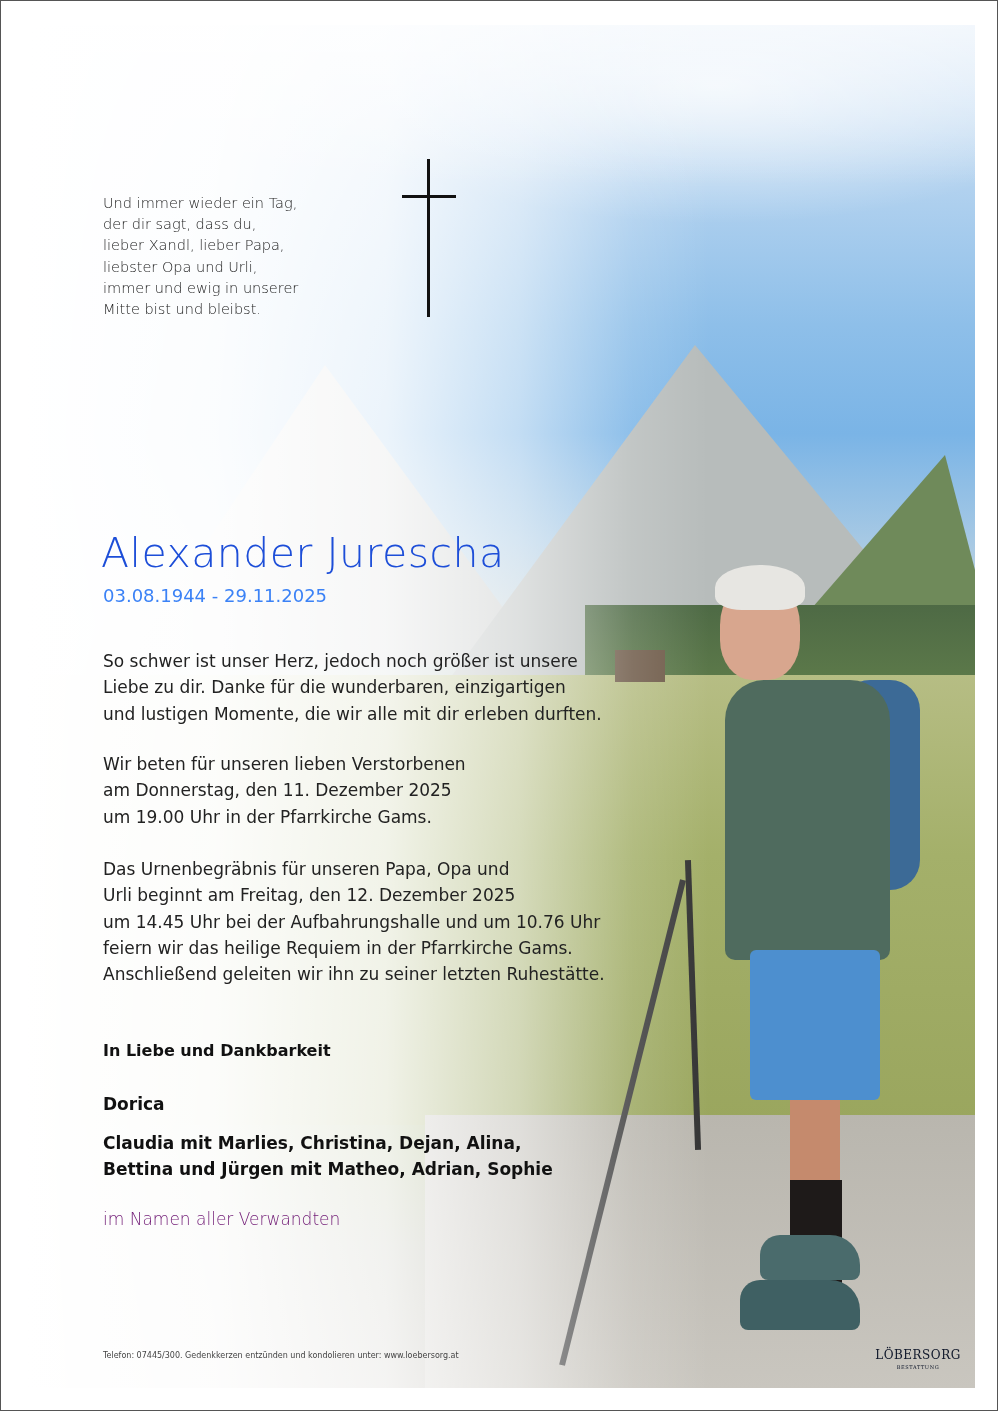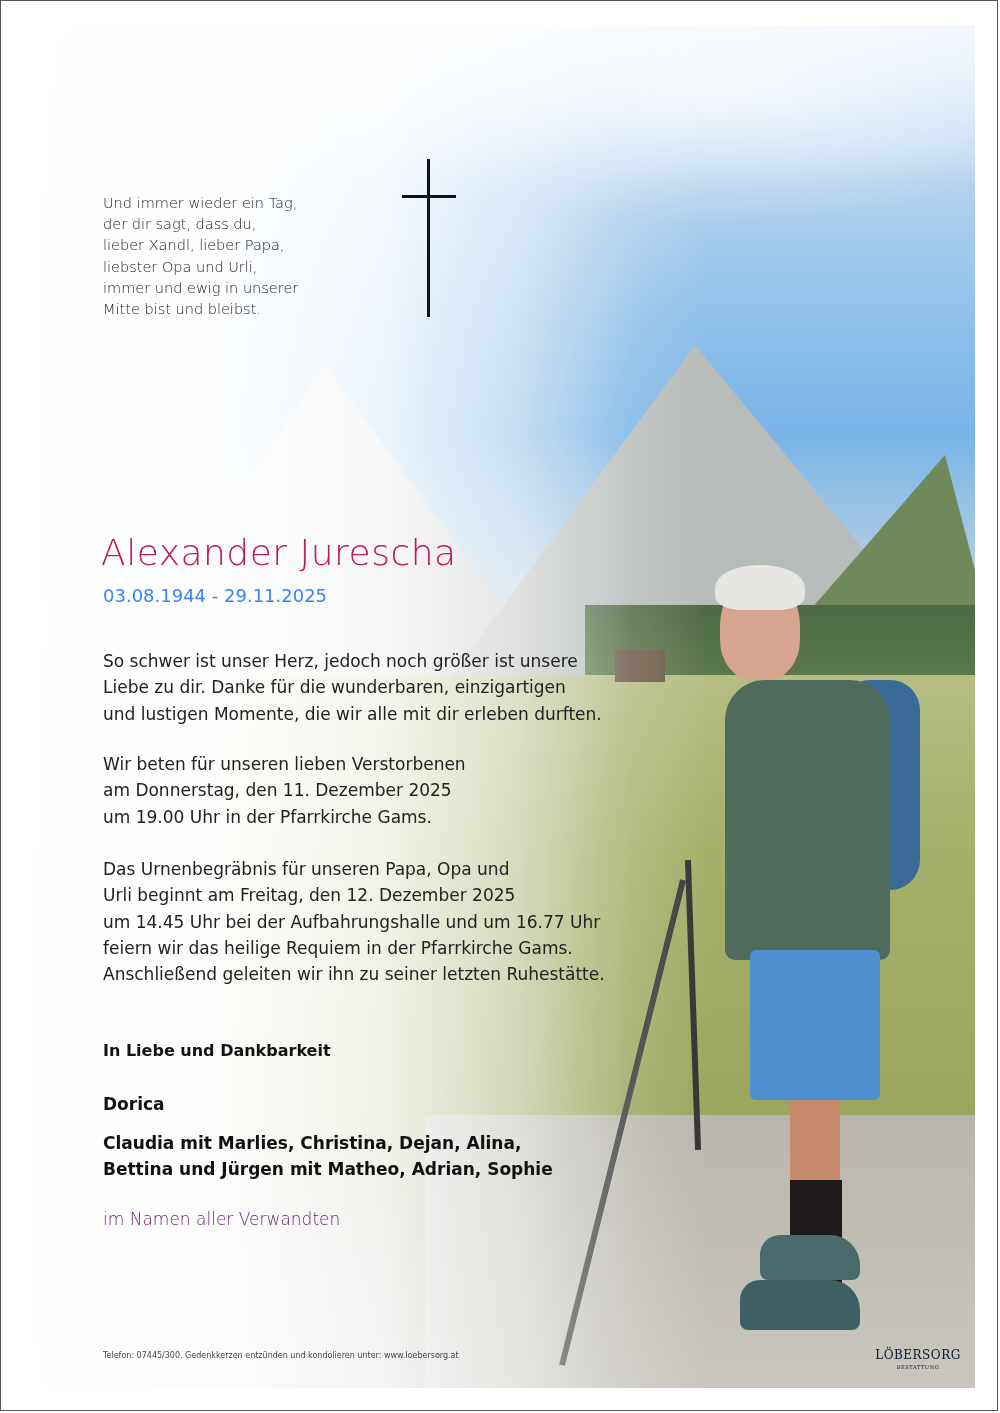--- a/index.html
+++ b/index.html
@@ -81,21 +81,21 @@
       position:absolute; left:103px; top:193px; width:280px;
       font-size:14.5px; line-height:21.2px; font-weight:300;
     }
     .poem div { white-space:nowrap; }
     .cross { position:absolute; left:402px; top:159px; width:54px; height:158px; }
     .cross .v { position:absolute; left:25px; top:0; width:3px; height:158px; background:#111; }
     .cross .h { position:absolute; left:0; top:36px; width:54px; height:3px; background:#111; }
 
     .name {
       position:absolute; left:101px; top:526px; white-space:nowrap;
-      font-size:36px; font-weight:300; letter-spacing:0.5px; line-height:54px; color:#be185d;
+      font-size:41px; font-weight:300; letter-spacing:0.5px; line-height:54px; color:#1d4ed8;
     }
     .dates {
       position:absolute; left:103px; top:584px; font-size:18px; line-height:24px; color:#3b82f6; white-space:nowrap;
     }
     .para { position:absolute; left:103px; font-size:17px; line-height:26.3px; color:#222; }
     .para div { white-space:nowrap; }
     .p1 { top:648px; }
     .p2 { top:751px; }
     .p3 { top:856px; }
 
@@ -172,21 +172,21 @@
 
   <div class="para p2">
     <div>Wir beten für unseren lieben Verstorbenen</div>
     <div>am Donnerstag, den 11. Dezember 2025</div>
     <div>um 19.00 Uhr in der Pfarrkirche Gams.</div>
   </div>
 
   <div class="para p3">
     <div>Das Urnenbegräbnis für unseren Papa, Opa und</div>
     <div>Urli beginnt am Freitag, den 12. Dezember 2025</div>
-    <div>um 14.45 Uhr bei der Aufbahrungshalle und um 16.77 Uhr</div>
+    <div>um 14.45 Uhr bei der Aufbahrungshalle und um 10.76 Uhr</div>
     <div>feiern wir das heilige Requiem in der Pfarrkirche Gams.</div>
     <div>Anschließend geleiten wir ihn zu seiner letzten Ruhestätte.</div>
   </div>
 
   <div class="signoff s1">In Liebe und Dankbarkeit</div>
   <div class="signoff s2">Dorica</div>
   <div class="signoff s3">
     <div>Claudia mit Marlies, Christina, Dejan, Alina,</div>
     <div>Bettina und Jürgen mit Matheo, Adrian, Sophie</div>
   </div>

